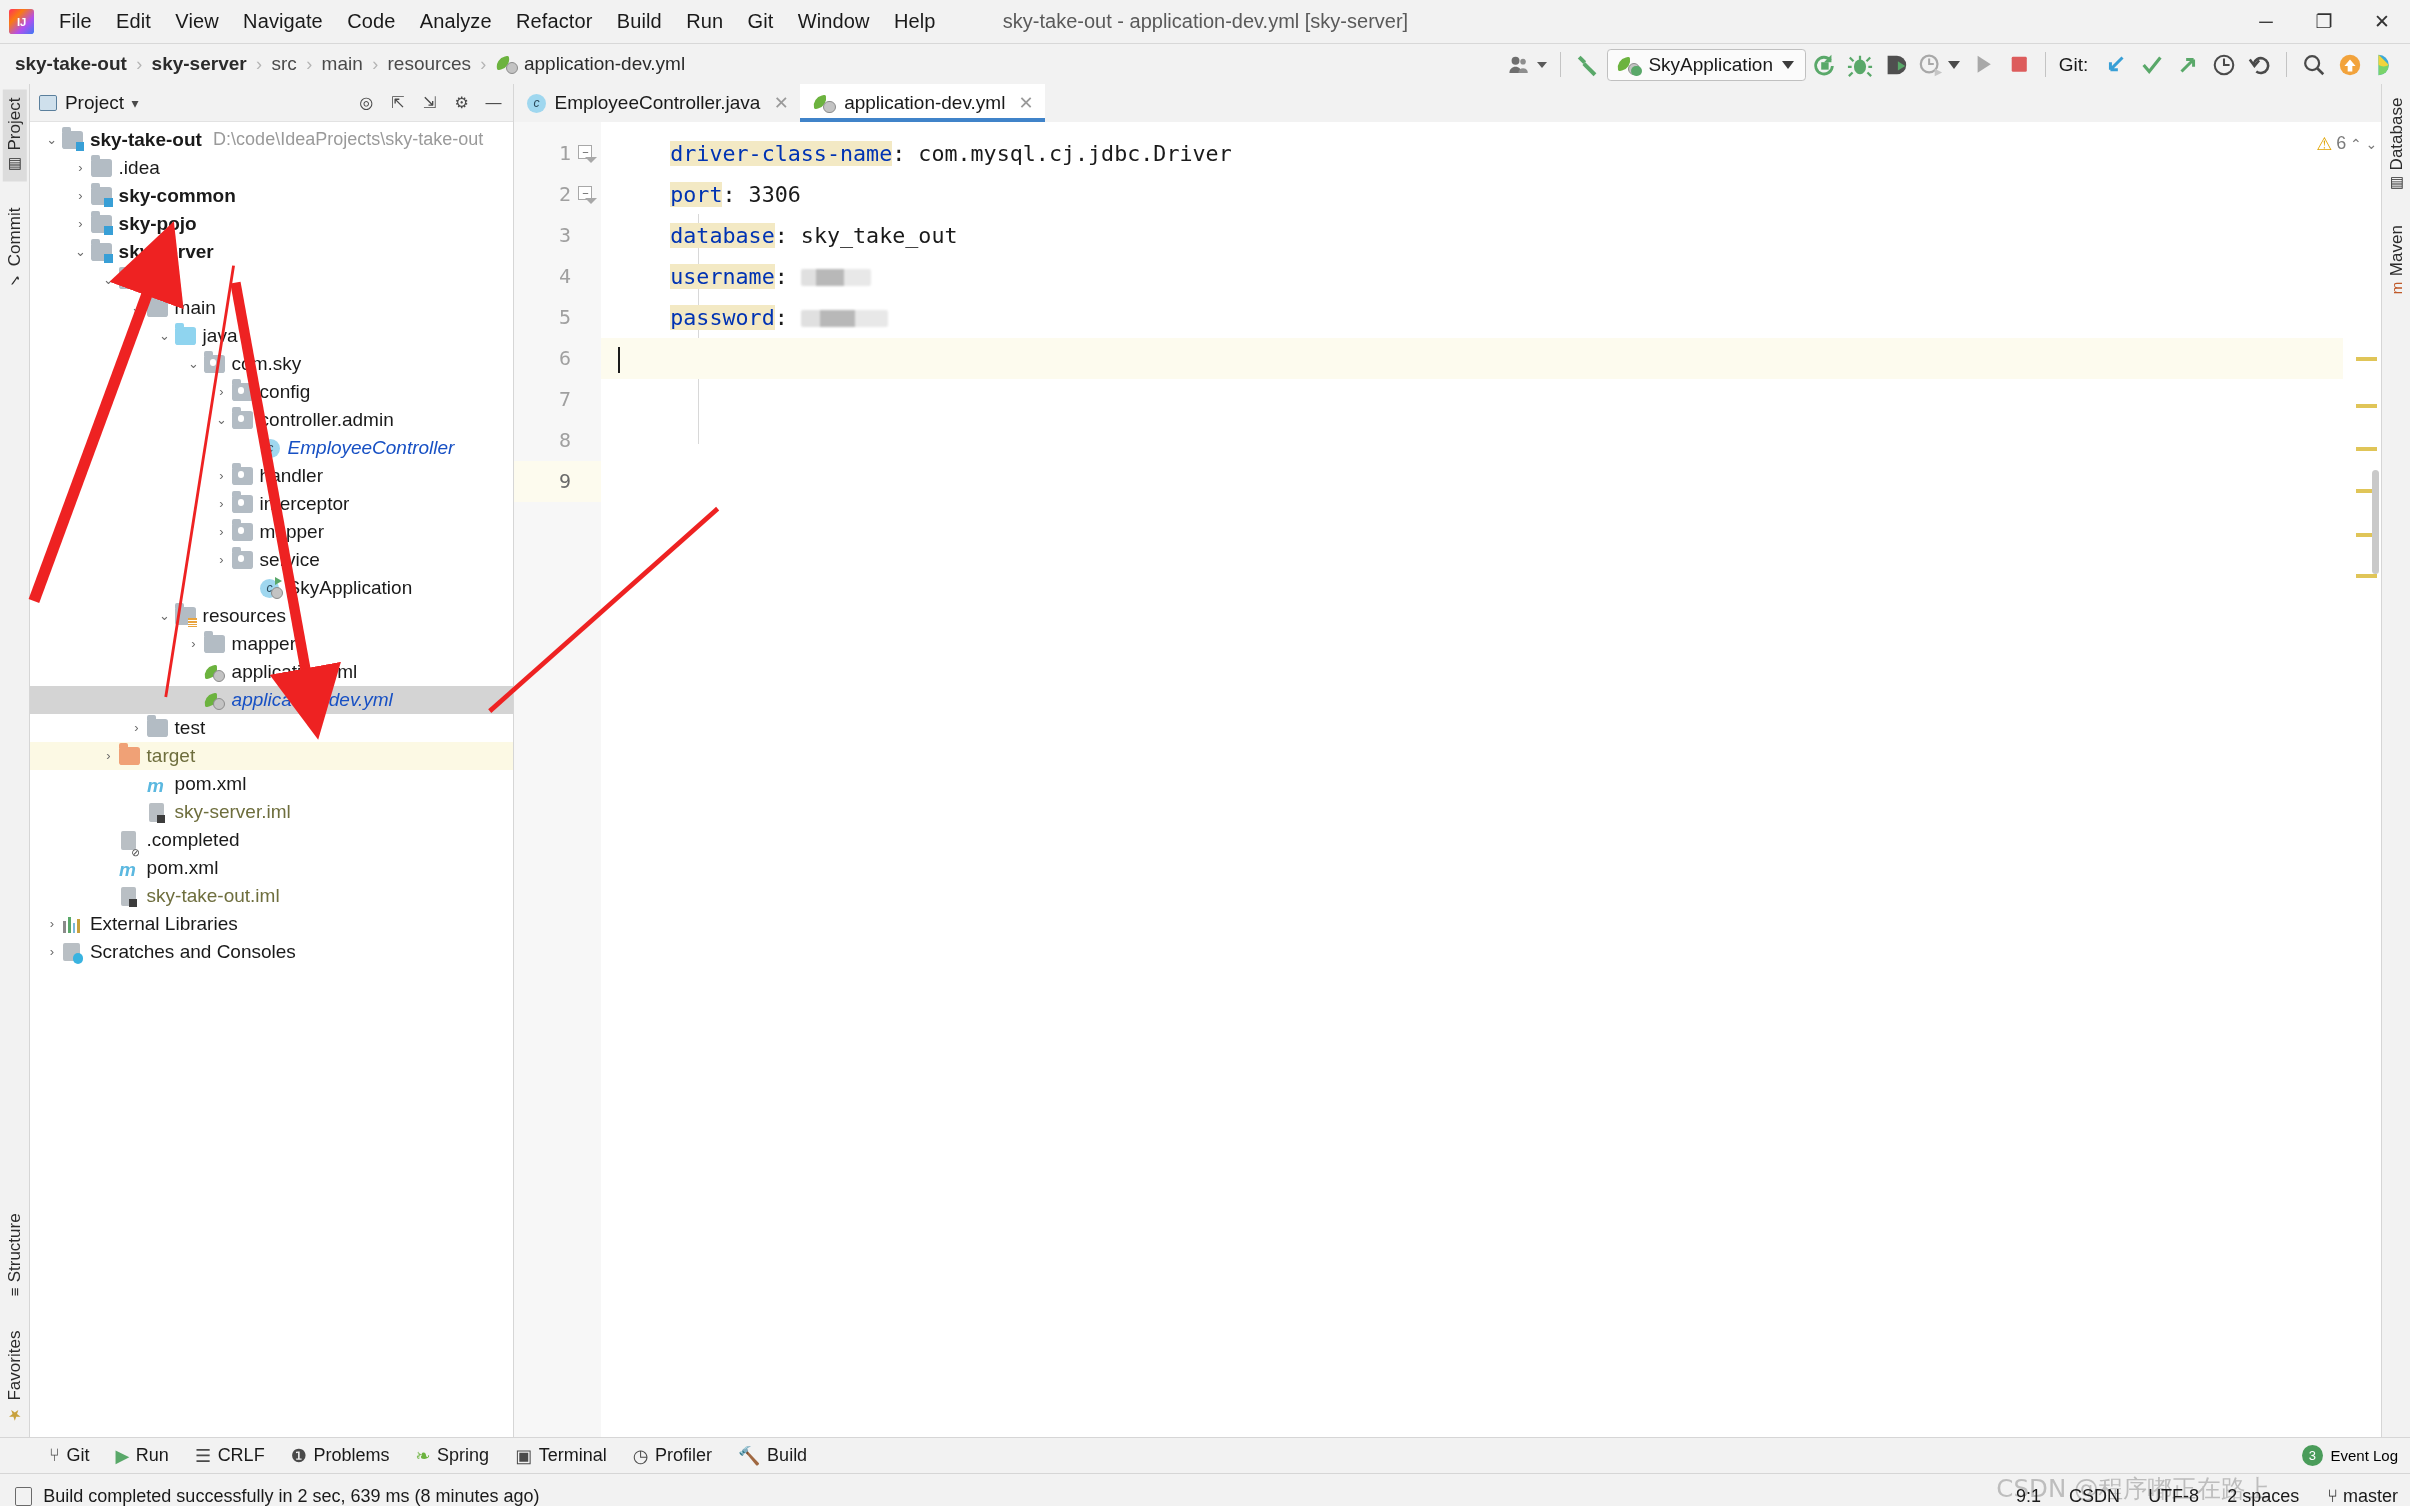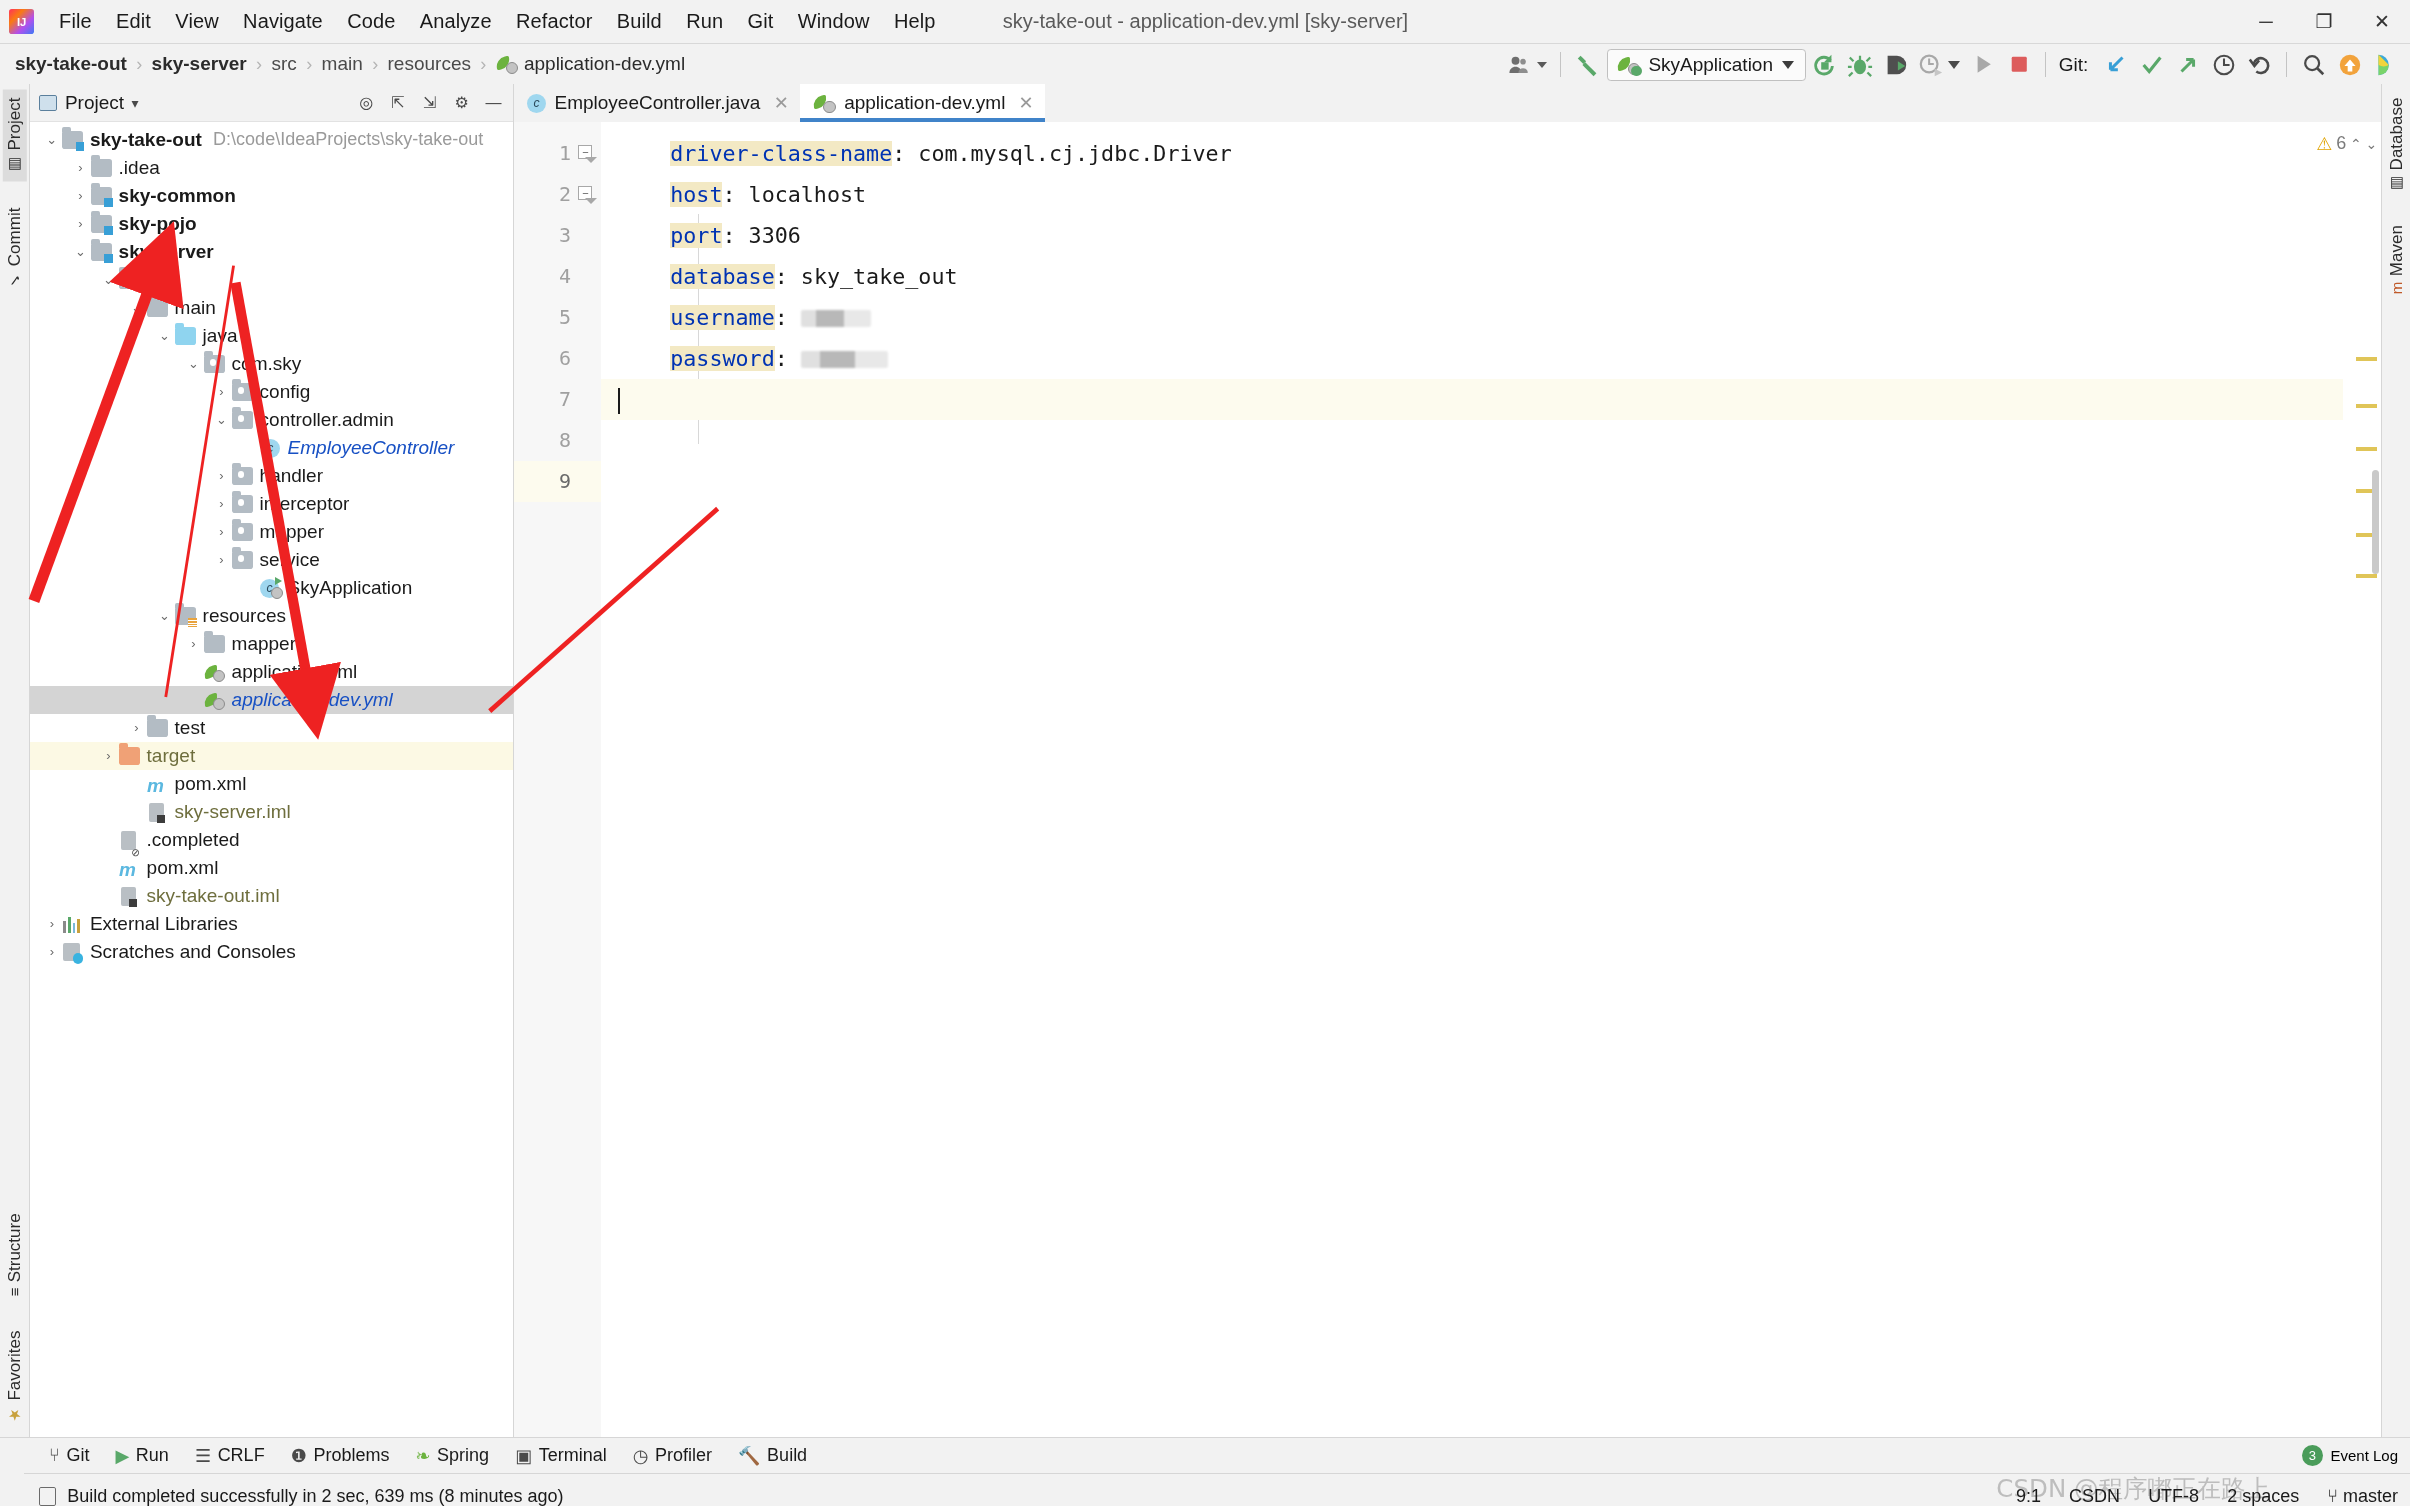--- a/index.html
+++ b/index.html
@@ -260,21 +260,20 @@
   }
   .tw-right { margin-left: auto; display:flex; align-items:center; gap:7.5px; padding-right: 13px; }
   .badge-green {
     width: 21px; height: 21px; border-radius: 50%; background: #4a9c5a; color: #fff;
     font-size: 13px; display: flex; align-items: center; justify-content: center;
   }
   .statusbar {
     height: 34px; flex: 0 0 34px; background: #f2f2f2; border-top: 0.9px solid #d6d6d6;
     display: flex; align-items: center; padding: 12px 13px 0 15px; font-size: 18px; color: #1a1a1a;
     position: relative;
-    margin-left: 24px;
   }
   .sb-ic {
     width: 17px; height: 19px; border: 1.9px solid #6a6a6a; border-radius: 1.9px; margin-right: 11.3px;
   }
   .sb-right { margin-left: auto; display: flex; align-items: center; gap: 28px; position: relative; }
   .sb-item { white-space: nowrap; }
   .watermark {
     position: absolute; right: 141px; bottom: 1.9px; font-size: 24.5px; color: #bdbdbd;
     white-space: nowrap; pointer-events: none; font-family: "DejaVu Sans", sans-serif;
   }
@@ -796,21 +795,20 @@
             <div class="gln"><span>4</span></div>
             <div class="gln"><span>5</span></div>
             <div class="gln"><span>6</span></div>
             <div class="gln"><span>7</span></div>
             <div class="gln"><span>8</span></div>
             <div class="gln cur"><span>9</span></div>
           </div>
         <div class="code" id="code">
           <div class="indent-guide" style="left:97px;top:92px;height:230px;"></div>
             <div class="cline"><span style="white-space:pre">    </span><span class="k hl">driver-class-name</span><span class="val">:</span><span class="val"> com.mysql.cj.jdbc.Driver</span></div>
-            <div class="cline"><span style="white-space:pre">    </span><span class="k hl">host</span><span class="val">:</span><span class="val"> localhost</span></div>
             <div class="cline"><span style="white-space:pre">    </span><span class="k hl">port</span><span class="val">:</span><span class="val"> 3306</span></div>
             <div class="cline"><span style="white-space:pre">    </span><span class="k hl">database</span><span class="val">:</span><span class="val"> sky_take_out</span></div>
             <div class="cline"><span style="white-space:pre">    </span><span class="k hl">username</span><span class="val">:</span> <span class="redact" style="width:70px"></span></div>
             <div class="cline"><span style="white-space:pre">    </span><span class="k hl">password</span><span class="val">:</span> <span class="redact" style="width:87px"></span></div>
             <div class="cline cur"><span class="caret" style="left:17px;top:8.5px;height:26px;"></span></div>
           </div>
         <div class="inspect">
           <div class="insp-head">
             <span class="warn-tri">⚠</span>
             <span>6</span>

